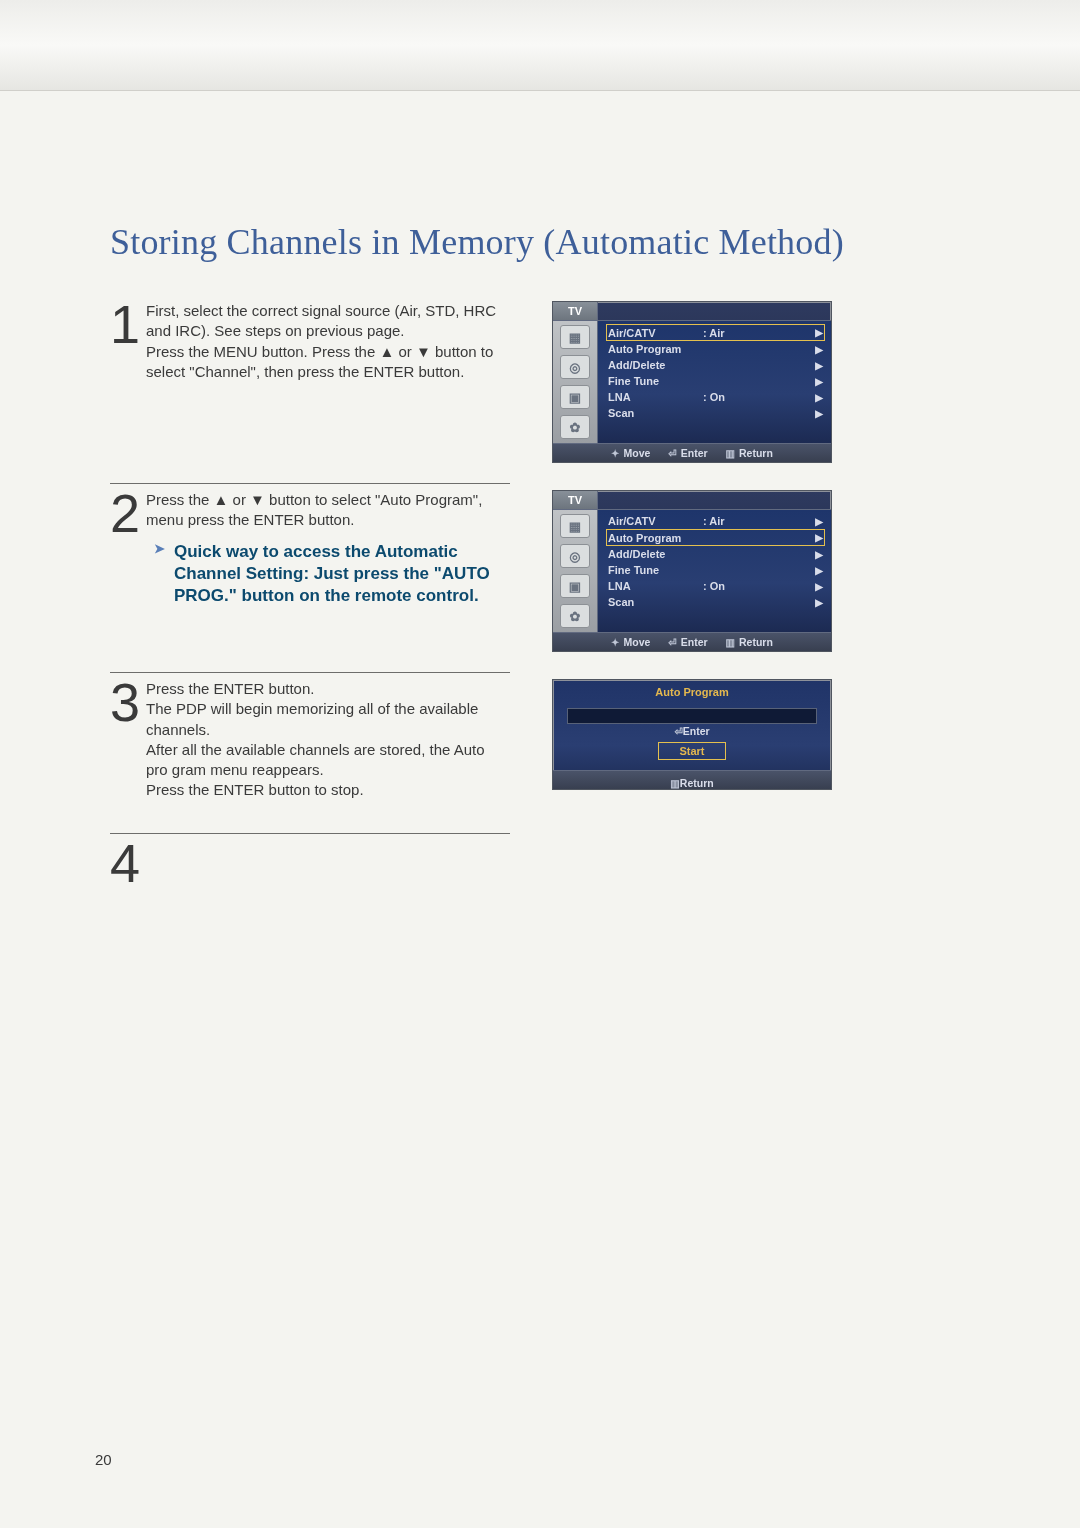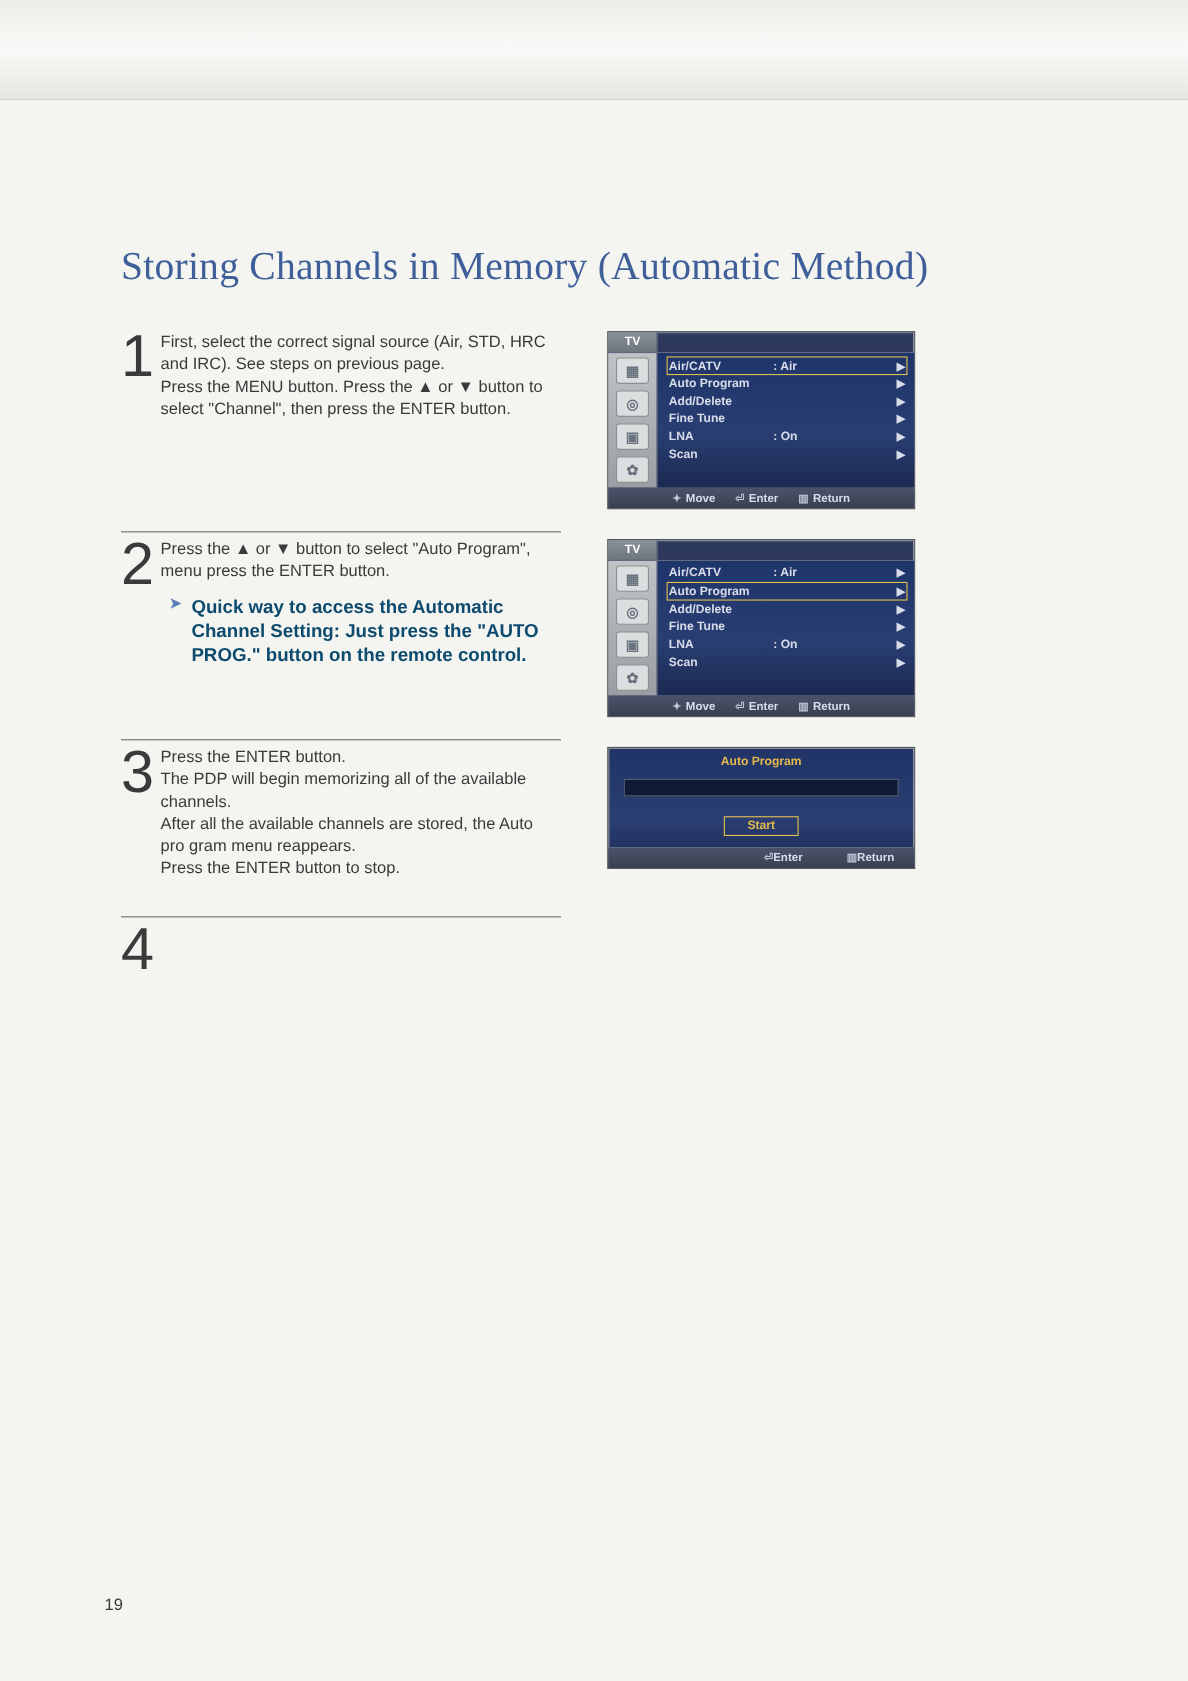--- a/index.html
+++ b/index.html
@@ -198,20 +198,21 @@
     background: linear-gradient(#4a5369, #383f50);
     height: 18px;
     display: flex;
     align-items: center;
     justify-content: flex-end;
     gap: 40px;
     padding: 0 18px;
     border-top: 1px solid #616a80;
     font-size: 10.5px;
     color: #d9ddea;
+    flex-direction: column;
   }
 
   .note-head {
     font-family: "Arial Narrow", Arial, sans-serif;
     font-stretch: condensed;
     font-style: italic;
     font-weight: bold;
     font-size: 22px;
     color: #3e5f99;
     border-bottom: 2px solid #3e5f99;
@@ -421,14 +422,14 @@
 
   <hr class="divider">
 
   <div class="step-row">
     <div class="step-num">4</div>
   </div>
 
 
 </div>
 
-<div class="pagenum">19</div>
+<div class="pagenum">20</div>
 </div>
 
 </body></html>

